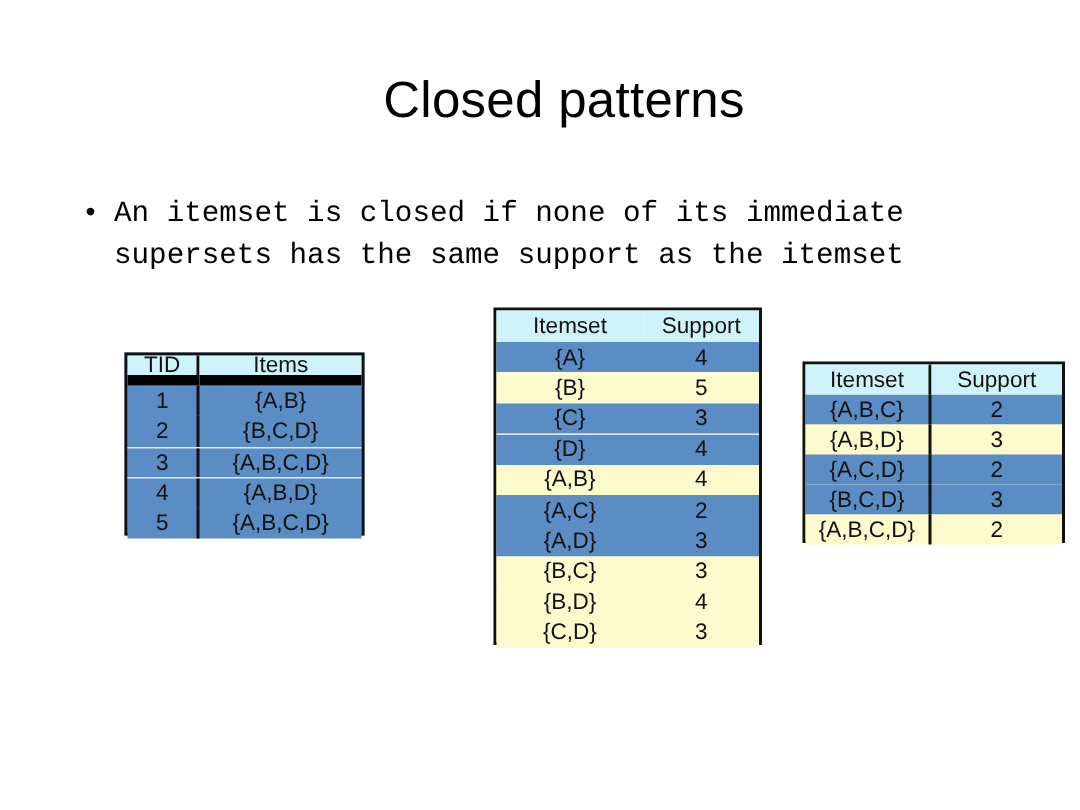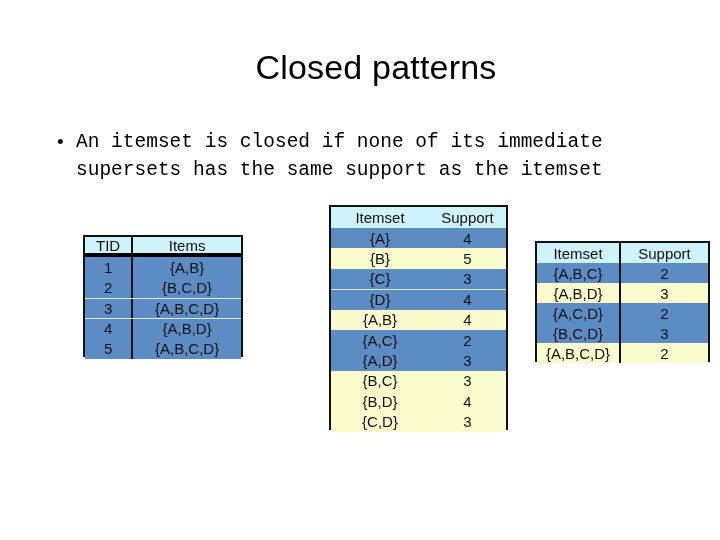--- a/index.html
+++ b/index.html
@@ -90,21 +90,21 @@
     justify-content: center;
   }
   .hdr {
     background: #cff3fb;
     font-weight: 400;
   }
   .rblue  { background: #5b8cc4; }
   .ryel   { background: #fcfbcd; }
   .gridline { border-top: 1px solid #dfe9f3; }
   .vsep-dark { border-right: 2px solid #111111; }
-  .hdr-under { border-bottom: 4px solid #000000; }
+  .hdr-under { border-bottom: 7px solid #000000; }
 
   
   #table-transactions {
     left: 67px;
     top: 235px;
     width: 160px;
     height: 122px;
   }
   #table-transactions .trow { height: 20.4px; }
   #table-transactions .trow.hdrrow { height: 20px; }

